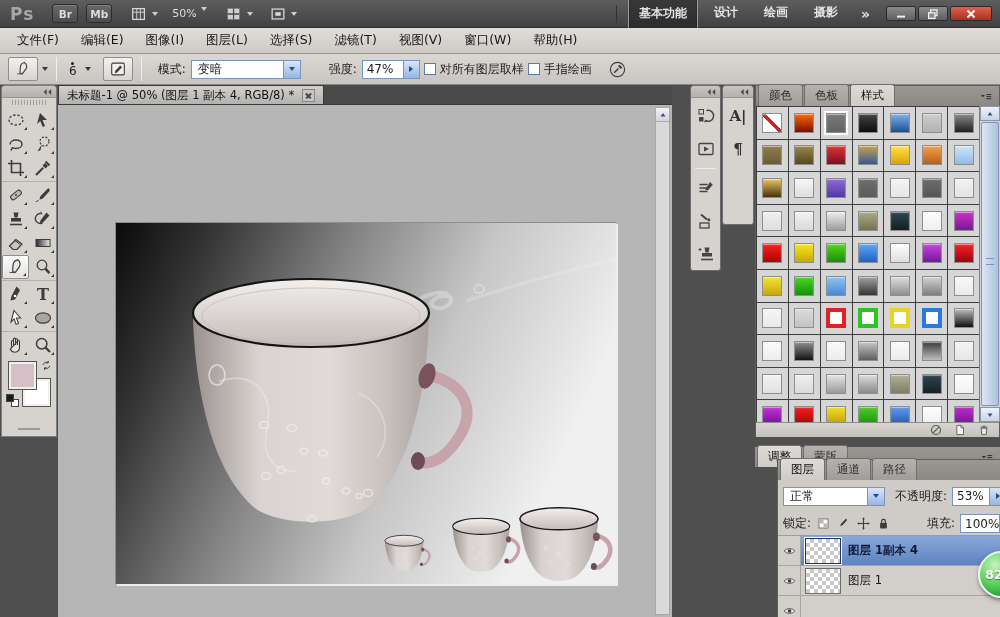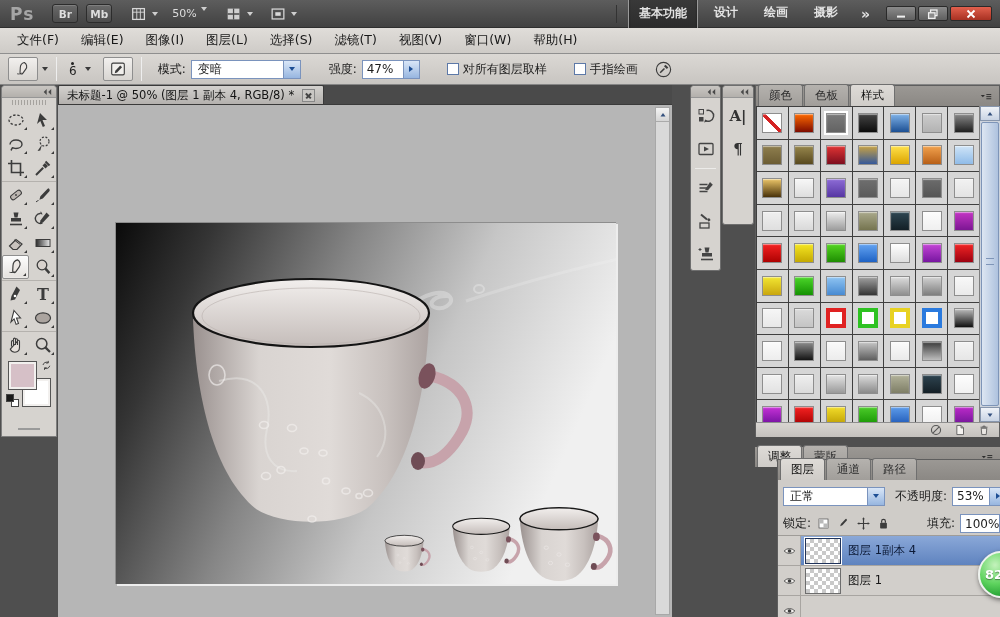--- a/index.html
+++ b/index.html
@@ -33,21 +33,21 @@
   #brush-dot{width:3px;height:3px;border-radius:50%;background:#222;margin-bottom:2px}
   .opt-label{margin:0 5px 0 8px;color:#1a1a1a}
   .select{height:19px;background:#fff;border:1px solid #7a93bd;display:flex;align-items:center;position:relative}
   .select .val{padding:0 6px;flex:1;font-size:12px}
   .select .btn{width:17px;height:100%;background:linear-gradient(#d9e6f7,#97b6e0);border-left:1px solid #7a93bd;display:flex;align-items:center;justify-content:center}
   .tri-down{width:0;height:0;border-left:3.5px solid transparent;border-right:3.5px solid transparent;border-top:4.5px solid #1d4e94}
   .tri-right{width:0;height:0;border-top:3.5px solid transparent;border-bottom:3.5px solid transparent;border-left:4.5px solid #1d4e94}
   .spin{height:19px;display:flex}
   .spin .field{width:42px;background:#fff;border:1px solid #7a93bd;display:flex;align-items:center;padding:0 4px}
   .spin .btn{width:16px;background:linear-gradient(#d9e6f7,#97b6e0);border:1px solid #7a93bd;border-left:none;display:flex;align-items:center;justify-content:center}
-  .chk{display:flex;align-items:center;margin-left:27px}
+  .chk{display:flex;align-items:center;margin-left:4px}
   .chk .box{width:12px;height:12px;background:#fff;border:1px solid #5d79a8;margin-right:4px}
   
   #toolpanel{position:absolute;left:1px;top:85px;width:56px;height:352px;background:#d6d3cf;border:1px solid #7e7e7e;border-radius:4px 4px 0 0}
   .collapse-bar{height:12px;background:linear-gradient(#c9c6c2,#b3b0ac);border-bottom:1px solid #969696;display:flex;align-items:center;justify-content:flex-end;padding-right:3px;border-radius:4px 4px 0 0}
   .dotstrip{height:5px;background:repeating-linear-gradient(90deg,#a5a29e 0 1px,transparent 1px 3px);margin:2px 10px}
   .tgroup{display:grid;grid-template-columns:27px 27px;border-bottom:1px solid #b5b2ae;padding:1px 0}
   .tgroup:last-child{border-bottom:none}
   .tool{height:24px;display:flex;align-items:center;justify-content:center;position:relative}
   .tool::after{content:"";position:absolute;right:2px;bottom:2px;border-left:3px solid transparent;border-bottom:3px solid #3a3a3a}
   .tool.selected{background:linear-gradient(#fdfdfd,#e4e1de);border:1px solid #8f8f8f;border-radius:2px;box-shadow:inset 0 0 2px #fff}
@@ -97,21 +97,21 @@
   #lock-row{height:24px;display:flex;align-items:center;padding:0 5px;background:#cfccc8;border-bottom:1px solid #9f9c98}
   .lock-ico{margin-right:5px}
   #layer-list{position:relative;height:89px;background:#d2cfcb;overflow:hidden}
   .layer-row{height:30px;display:flex;align-items:center;border-bottom:1px solid #a8a5a1}
   .eye-cell{width:23px;height:100%;display:flex;align-items:center;justify-content:center;border-right:1px solid #a8a5a1;background:#d2cfcb}
   .layer-body{flex:1;height:100%;display:flex;align-items:center;padding-left:4px}
   .layer-row.selected .layer-body{background:linear-gradient(#8aa8d8,#5f83bf)}
   .thumb{width:36px;height:26px;border:1px solid #6e6e6e;background-color:#fff;background-image:linear-gradient(45deg,#c9c9c9 25%,transparent 25%,transparent 75%,#c9c9c9 75%),linear-gradient(45deg,#c9c9c9 25%,#fff 25%,#fff 75%,#c9c9c9 75%);background-size:8px 8px;background-position:0 0,4px 4px;margin-right:7px}
   .layer-row.selected .thumb{outline:1px solid #fff;border-color:#20335a}
   .lname{font-size:11.5px;color:#161616}
-  .layer-row.selected .lname{color:#0c1a36;font-weight:normal}
+  .layer-row.selected .lname{color:#0c1a36;font-weight:bold}
   #layers-scroll{position:absolute;right:0;top:0;width:16px;height:89px;background:#cdd3dc;border-left:1px solid #7e7e7e;display:flex;flex-direction:column}
   
   #badge{position:absolute;left:978px;top:551px;width:47px;height:47px;border-radius:50%;background:radial-gradient(circle at 35% 28%,#c4f2bc,#5ed35e 45%,#219f31 78%,#0f6b1c);border:2px solid #eef2ee;box-shadow:1px 2px 5px rgba(0,0,0,.55);display:flex;align-items:center;color:#fff;font-weight:bold;font-size:13px;padding-left:5px;z-index:60;text-shadow:0 1px 1px rgba(0,0,0,.4)}
 </style>
 </head>
 <body>
 
 <svg width="0" height="0" style="position:absolute">
   <defs>
     <linearGradient id="tg" x1="0" y1="0" x2="1" y2="0">

